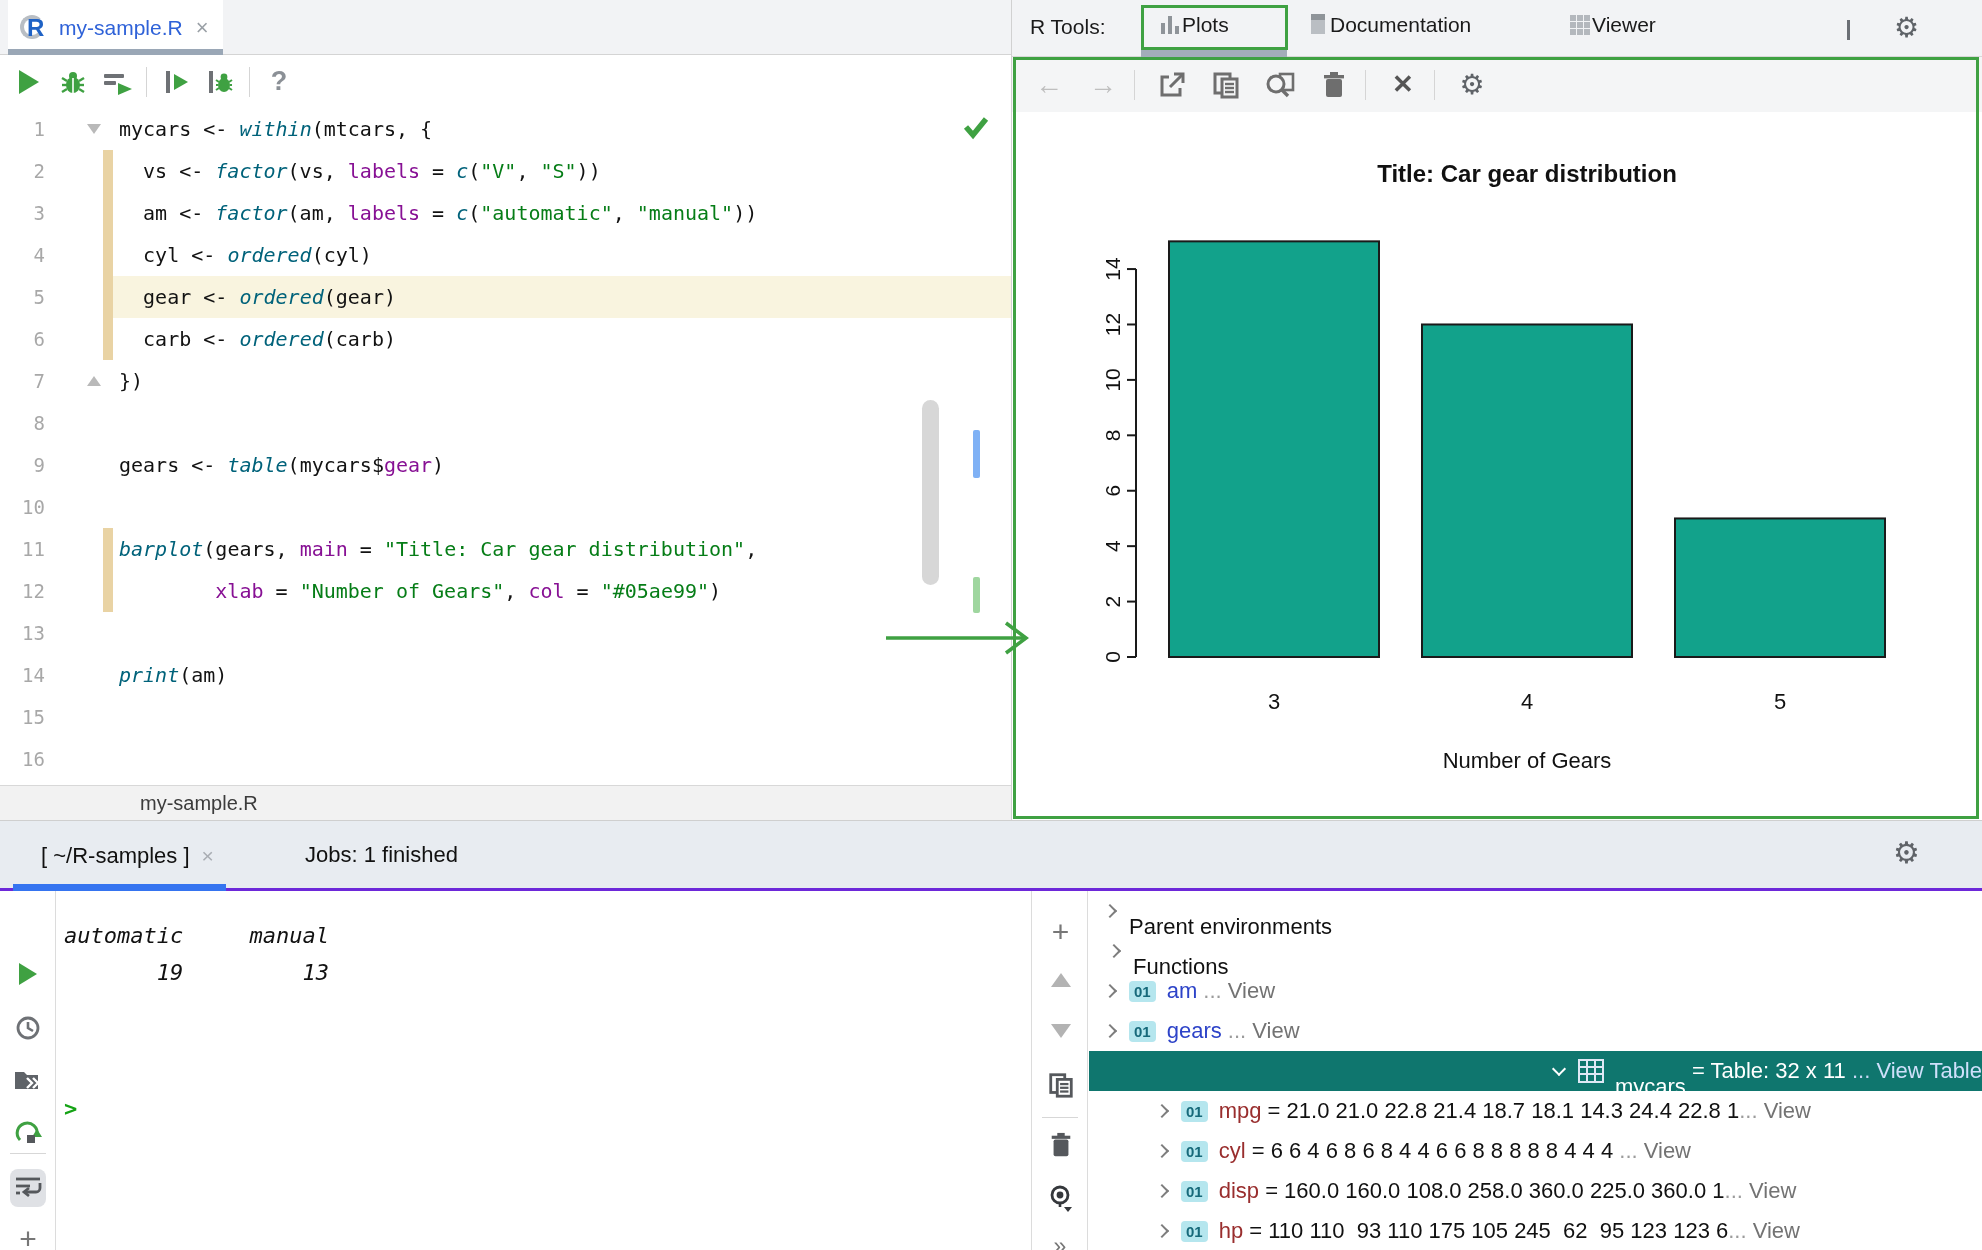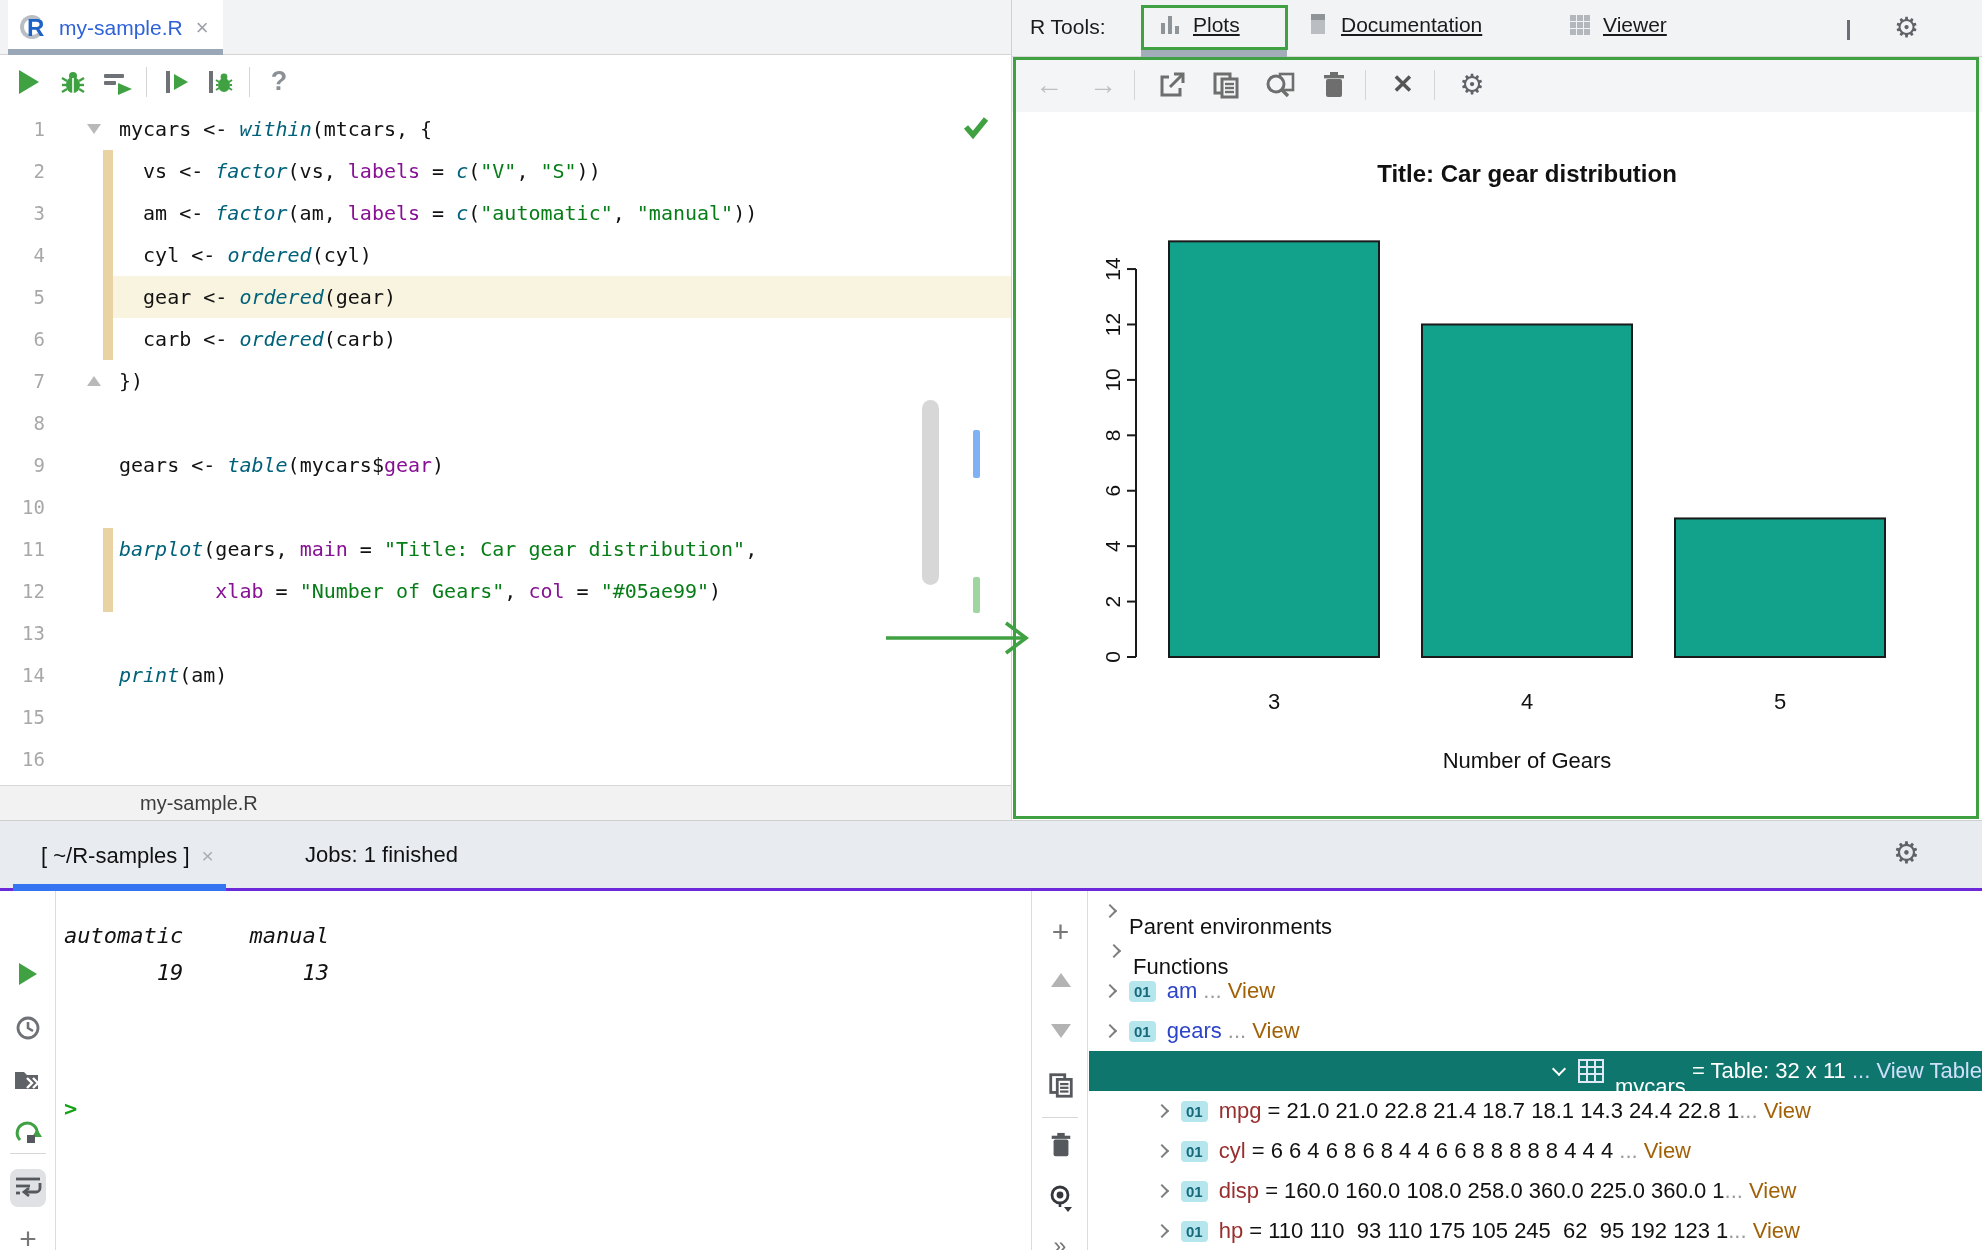--- a/index.html
+++ b/index.html
@@ -41,21 +41,21 @@
   #edit-check { position:absolute; left:960px; top:112px; }
   #edit-scrollthumb { position:absolute; left:922px; top:400px; width:17px; height:185px; background:#d7d7d7; border-radius:9px; }
   .stripe-mark { position:absolute; left:973px; width:7px; border-radius:2px; }
   #breadcrumb-bar { position:absolute; left:0; top:785px; width:100%; height:35px; background:#f2f2f2; border-top:1px solid #d8d8d8; display:flex; align-items:center; }
   #breadcrumb-bar span { margin-left:140px; font-size:20px; color:#3c3c3c; }
 
   
   #plots-pane { position:absolute; left:1012px; top:0; width:970px; height:820px; background:#fff; }
   #rtools-header { position:absolute; left:0; top:0; width:100%; height:57px; background:#f2f3f5; border-bottom:1px solid #d8d8d8; }
   #rtools-label { position:absolute; left:18px; top:15px; font-size:21px; color:#1a1a1a; }
-  .rt-tab { position:absolute; top:0; height:50px; display:flex; align-items:center; gap:11px; font-size:21px; color:#1a1a1a;text-decoration:underline; }
+  .rt-tab { position:absolute; top:0; height:50px; display:flex; align-items:center; font-size:21px; color:#1a1a1a; }
   #tab-plots { left:146px; }
   #tab-plots-underline { position:absolute; left:129px; top:50px; width:146px; height:7px; background:#a3adb9; }
   #tab-doc { left:296px; }
   #tab-viewer { left:556px; }
   .hdr-right { position:absolute; top:14px; color:#6b6f75; }
   .chev-down { width:14px; height:14px; border-right:3px solid #6b6f75; border-bottom:3px solid #6b6f75; transform:rotate(45deg); }
   .gear-glyph { font-size:28px; color:#5f6368; line-height:28px; }
   .minus-glyph { width:24px; height:4px; background:#5f6368; border-radius:2px; }
 
   #plots-toolbar { position:absolute; left:0; top:57px; width:100%; height:55px; background:#f4f5f6; display:flex; align-items:center; }
@@ -98,21 +98,21 @@
   .tri-down { width:0; height:0; border-top:14px solid #b3b3b3; border-left:10px solid transparent; border-right:10px solid transparent; }
 
   #var-tree { position:absolute; left:1089px; top:70px; width:893px; height:360px; background:#fff; overflow:hidden; }
   .vrow { height:40px; display:flex; align-items:center; font-size:22px; white-space:pre; }
   .vrow.sel { background:#0f766e; color:#fff;justify-content:flex-end; }
   .vrow .chev { width:10px; height:10px; border-right:2.5px solid #7d7d7d; border-bottom:2.5px solid #7d7d7d; transform:rotate(-45deg); margin:0 14px 0 0; flex:none; }
   .vrow.sel .chev { border-color:#fff; transform:rotate(45deg); margin-top:-4px; }
   .num-badge { flex:none; background:#b5e6ee; color:#17697a; font-size:15px; font-weight:bold; border-radius:4px; padding:2px 5px; margin-right:11px; }
   .name-blue { color:#2d43c8; } .name-red { color:#992e2e; } .name-plain { color:#111;margin-top:32px; }
   .vdots { color:#9b9b9b; } .vrow.sel .vdots { color:#c8d8f5; }
-  .vlink { color:#a16207; } .vrow.sel .vlink { color:#cfe0fb; }
+  .vlink { color:#737373; } .vrow.sel .vlink { color:#cfe0fb; }
   .vval { color:#111; } .vrow.sel .vval { color:#fff; }
   .vrow.sel .name-plain { color:#fff; }
   svg text { font-family:"Liberation Sans", sans-serif; }
 </style>
 </head>
 <body>
 
 <div id="app">
 
   <div id="editor-pane">
@@ -456,16 +456,16 @@
             <g stroke="#dfe8f5" stroke-width="2">
               <line x1="1" y1="8" x2="25" y2="8"></line>
               <line x1="1" y1="15" x2="25" y2="15"></line>
               <line x1="9" y1="1" x2="9" y2="23"></line>
               <line x1="17" y1="1" x2="17" y2="23"></line>
             </g>
           </svg><span class="name-plain">mycars</span><span class="vval"> = Table: 32 x 11 </span><span class="vdots">... </span><span class="vlink">View Table</span></div>
         <div class="vrow" style="padding-left: 68px;"><span class="chev"></span><span class="num-badge">01</span><span class="name-red">mpg</span><span class="vval"> = 21.0 21.0 22.8 21.4 18.7 18.1 14.3 24.4 22.8 1</span><span class="vdots">... </span><span class="vlink">View</span></div>
         <div class="vrow" style="padding-left: 68px;"><span class="chev"></span><span class="num-badge">01</span><span class="name-red">cyl</span><span class="vval"> = 6 6 4 6 8 6 8 4 4 6 6 8 8 8 8 8 4 4 4 </span><span class="vdots">... </span><span class="vlink">View</span></div>
         <div class="vrow" style="padding-left: 68px;"><span class="chev"></span><span class="num-badge">01</span><span class="name-red">disp</span><span class="vval"> = 160.0 160.0 108.0 258.0 360.0 225.0 360.0 1</span><span class="vdots">... </span><span class="vlink">View</span></div>
-        <div class="vrow" style="padding-left: 68px;"><span class="chev"></span><span class="num-badge">01</span><span class="name-red">hp</span><span class="vval"> = 110 110  93 110 175 105 245  62  95 192 123 1</span><span class="vdots">... </span><span class="vlink">View</span></div>
+        <div class="vrow" style="padding-left: 68px;"><span class="chev"></span><span class="num-badge">01</span><span class="name-red">hp</span><span class="vval"> = 110 110  93 110 175 105 245  62  95 123 123 6</span><span class="vdots">... </span><span class="vlink">View</span></div>
       </div>
   </div>
 </div>
 
 </body></html>

